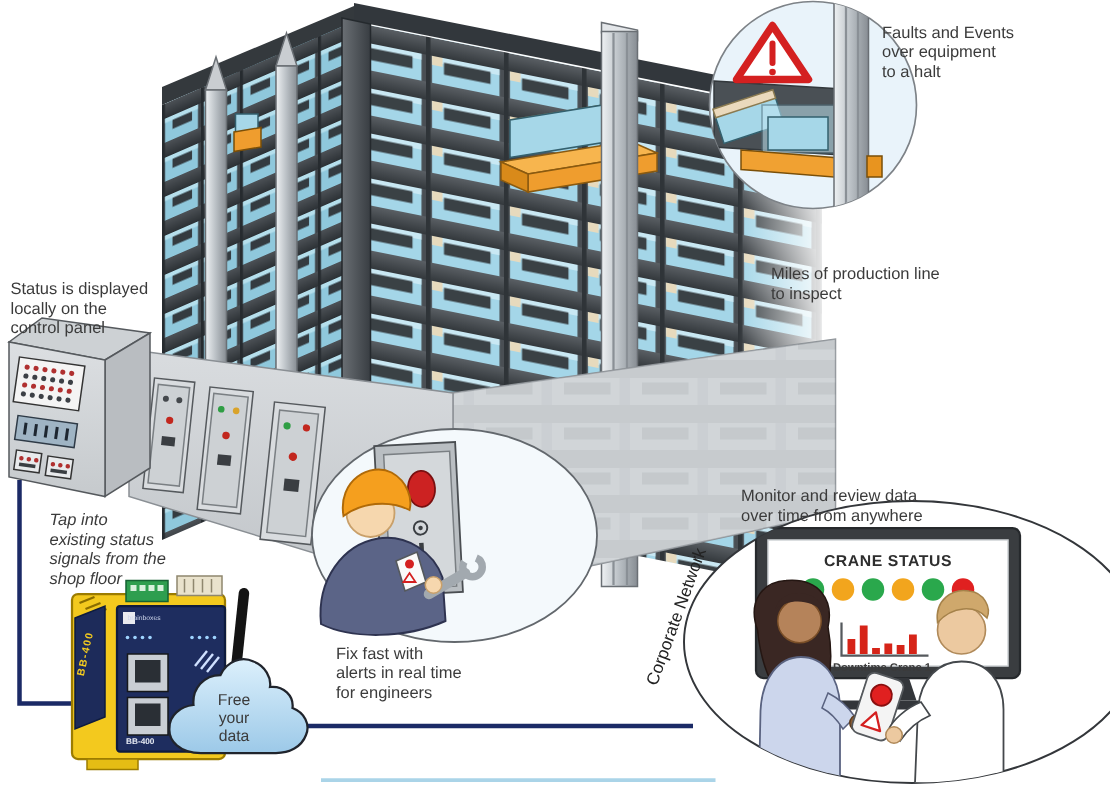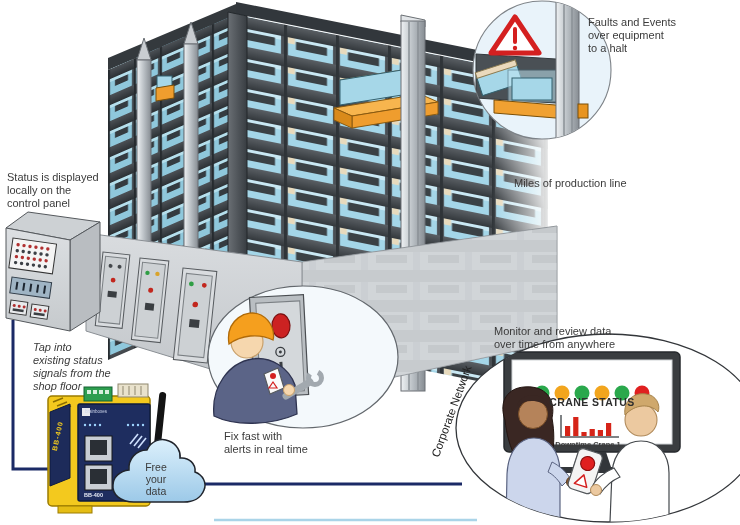--- a/index.html
+++ b/index.html
@@ -389,62 +389,64 @@
         <path d="M614,468 C604,472 595,480 592,487 L600,494 C606,485 613,480 620,477 Z" fill="#ffffff" stroke="#44484c" stroke-width="1.1"></path>
         <circle cx="596" cy="490" r="5.5" fill="#ecc9a0" stroke="#b08a5a" stroke-width="1"></circle>
         <circle cx="641" cy="420" r="16" fill="#ecc9a0" stroke="#b08a5a" stroke-width="1.1"></circle>
         <path d="M625,415 C623,400 635,392 646,394 C656,395 661,405 658,412
                  C650,403 635,404 625,415 Z" fill="#cfa86c" stroke="#a5824a" stroke-width="1"></path>
       </g>
     </g>
   </g>
 </svg>
 
-<div class="ann" style="left:7px;top:171px;width:110px;">
+<div class="ann" style="left:7px;top:187px;width:110px;">
   <div>Status is displayed</div>
   <div>locally on the</div>
   <div>control panel</div>
 </div>
 
 <div class="ann" style="left:588px;top:16px;width:110px;">
   <div>Faults and Events</div>
   <div>over equipment</div>
   <div>to a halt</div>
 </div>
 
 <div class="ann" style="left:514px;top:177px;width:160px;">
   <div>Miles of production line</div>
+  <div>to inspect</div>
 </div>
 
 <div class="ann" style="left:33px;top:341px;width:110px;font-style:italic;">
   <div>Tap into</div>
   <div>existing status</div>
   <div>signals from the</div>
   <div>shop floor</div>
 </div>
 
 <div class="ann" style="left:224px;top:430px;width:120px;">
   <div>Fix fast with</div>
   <div>alerts in real time</div>
+  <div>for engineers</div>
 </div>
 
 <div class="ann" style="left:494px;top:325px;width:170px;">
   <div>Monitor and review data</div>
   <div>over time from anywhere</div>
 </div>
 
 <div class="corp">Corporate Network</div>
 
 <div class="cloud-text" style="left:126px;top:461px;width:60px;">
   <div>Free</div>
   <div>your</div>
   <div>data</div>
 </div>
 
-<div class="screen-title" style="left:532px;top:368px;width:120px;margin-top:28px;">CRANE STATUS</div>
+<div class="screen-title" style="left:532px;top:368px;width:120px;">CRANE STATUS</div>
 
 <div class="chart-label" style="left:538px;top:440px;width:100px;font-weight:bold;">Downtime Crane 1</div>
 
 <div class="dev-side">BB-400</div>
 <div class="dev-brand">brainboxes</div>
 <div class="dev-model">BB-400</div>
 
 </div>
 
 </body></html>

